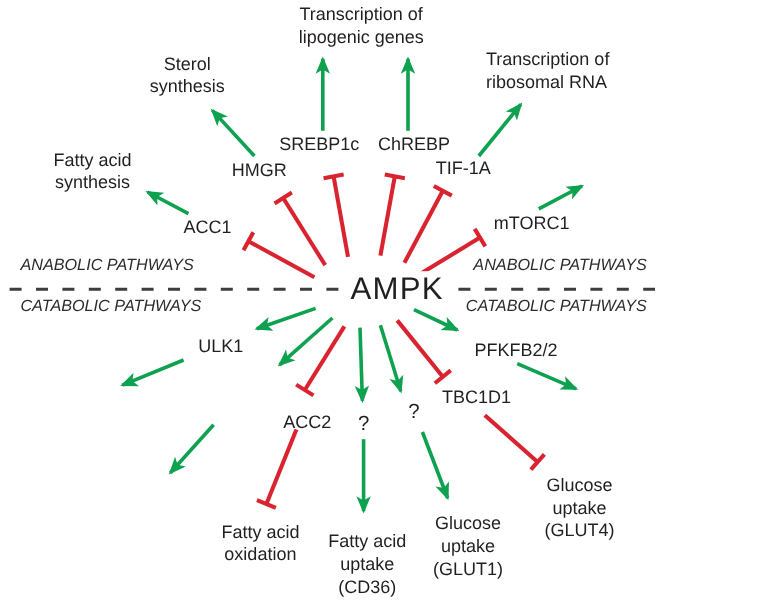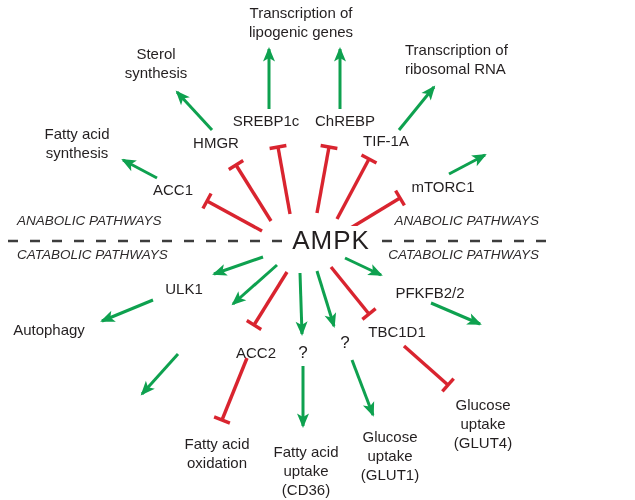--- a/index.html
+++ b/index.html
@@ -77,21 +77,20 @@
     </svg>
 
   <div class="lbl" style="left:301px;top:3px">Transcription of
 lipogenic genes</div>
   <div class="lbl" style="left:156px;top:44px">Sterol
 synthesis</div>
   <div class="lbl left" style="left:405px;top:40px">Transcription of
 ribosomal RNA</div>
   <div class="lbl" style="left:77px;top:124px">Fatty acid
 synthesis</div>
-  <div class="lbl" style="left:49px;top:320px">Autophagy</div>
   <div class="lbl" style="left:217px;top:434px">Fatty acid
 oxidation</div>
   <div class="lbl" style="left:306px;top:442px">Fatty acid
 uptake
 (CD36)</div>
   <div class="lbl" style="left:390px;top:427px">Glucose
 uptake
 (GLUT1)</div>
   <div class="lbl" style="left:483px;top:395px">Glucose
 uptake

